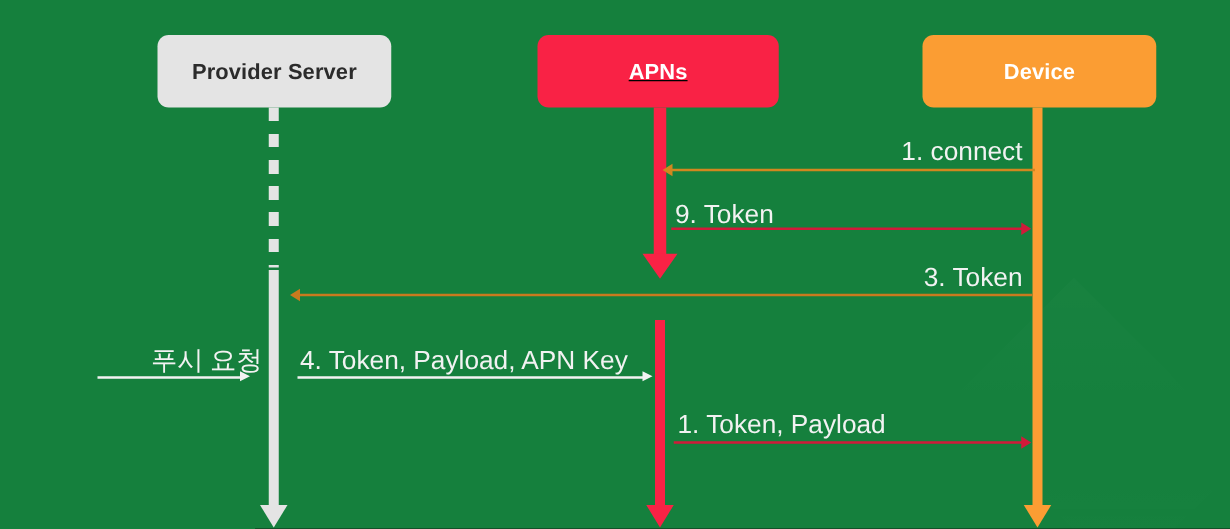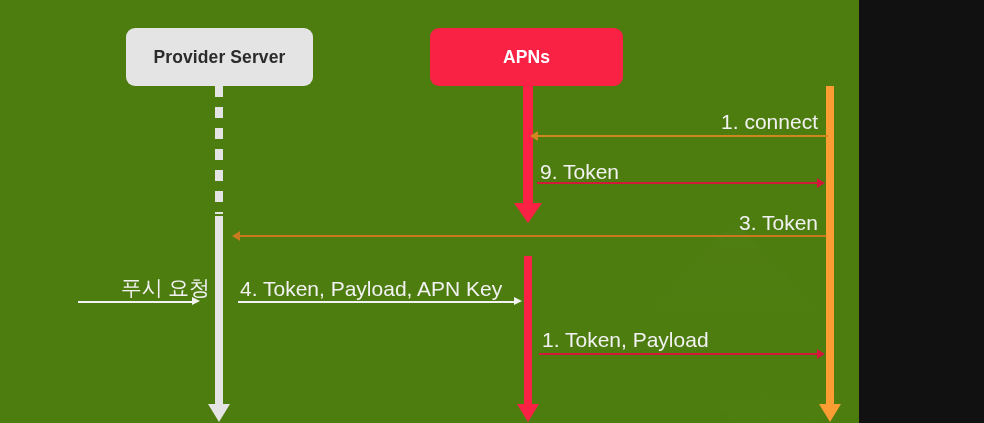--- a/index.html
+++ b/index.html
@@ -2,23 +2,23 @@
 <html><head>
 <meta charset="utf-8">
 <style>
   html, body {
     margin: 0;
     padding: 0;
     background: #111111;
   }
   #canvas {
     position: relative;
-    width: 859px;
+    width: 984px;
     height: 423px;
-    background: #4d7c0f;
+    background: #15803d;
     overflow: hidden;
     font-family: "Liberation Sans", sans-serif;
   }
   
   .watermark {
     position: absolute;
     right: -10px;
     bottom: -40px;
     width: 210px;
     height: 210px;
@@ -105,24 +105,27 @@
   <div class="lifeline" style="left:524px; top:256px; width:8px; height:150px; background:#f92245;"></div>
   <div class="ll-arrowhead" style="left:517px; top:404px; border-left:11px solid transparent; border-right:11px solid transparent; border-top:18px solid #f92245;"></div>
 
   <div class="lifeline" style="left:826px; top:86px; width:8px; height:320px; background:#fb9d33;"></div>
   <div class="ll-arrowhead" style="left:819px; top:404px; border-left:11px solid transparent; border-right:11px solid transparent; border-top:18px solid #fb9d33;"></div>
 
   <div class="actor-box" style="left:126px; top:28px; width:187px; background:#e4e4e4;">
     <span class="actor-label" style="color:#2b2b2b;">Provider Server</span>
   </div>
 
-  <div class="actor-box" style="left:430px; top:28px; width:193px; background:#f92245;">
+  <div class="actor-box" style="left:430px; top:28px; width:193px; background:#f92245;text-decoration:underline;">
     <span class="actor-label" style="color:#ffffff;">APNs</span>
   </div>
 
+  <div class="actor-box" style="left:738px; top:28px; width:187px; background:#fb9d33;">
+    <span class="actor-label" style="color:#ffffff;">Device</span>
+  </div>
 
   <div class="msg-label" style="left:560px; top:111px; width:258px; text-align:right;">1. connect</div>
   <div class="msg-line" style="left:536px; top:135px; width:292px; background:#d1871f;"></div>
   <div class="msg-head" style="left:530px; top:131px; border-right:8px solid #d1871f;"></div>
 
   <div class="msg-label" style="left:540px; top:161px; width:280px; text-align:left;">9. Token</div>
   <div class="msg-line" style="left:537px; top:182px; width:282px; background:#d11a3a;"></div>
   <div class="msg-head" style="left:817px; top:178px; border-left:8px solid #d11a3a;"></div>
 
   <div class="msg-label" style="left:560px; top:212px; width:258px; text-align:right;">3. Token</div>

